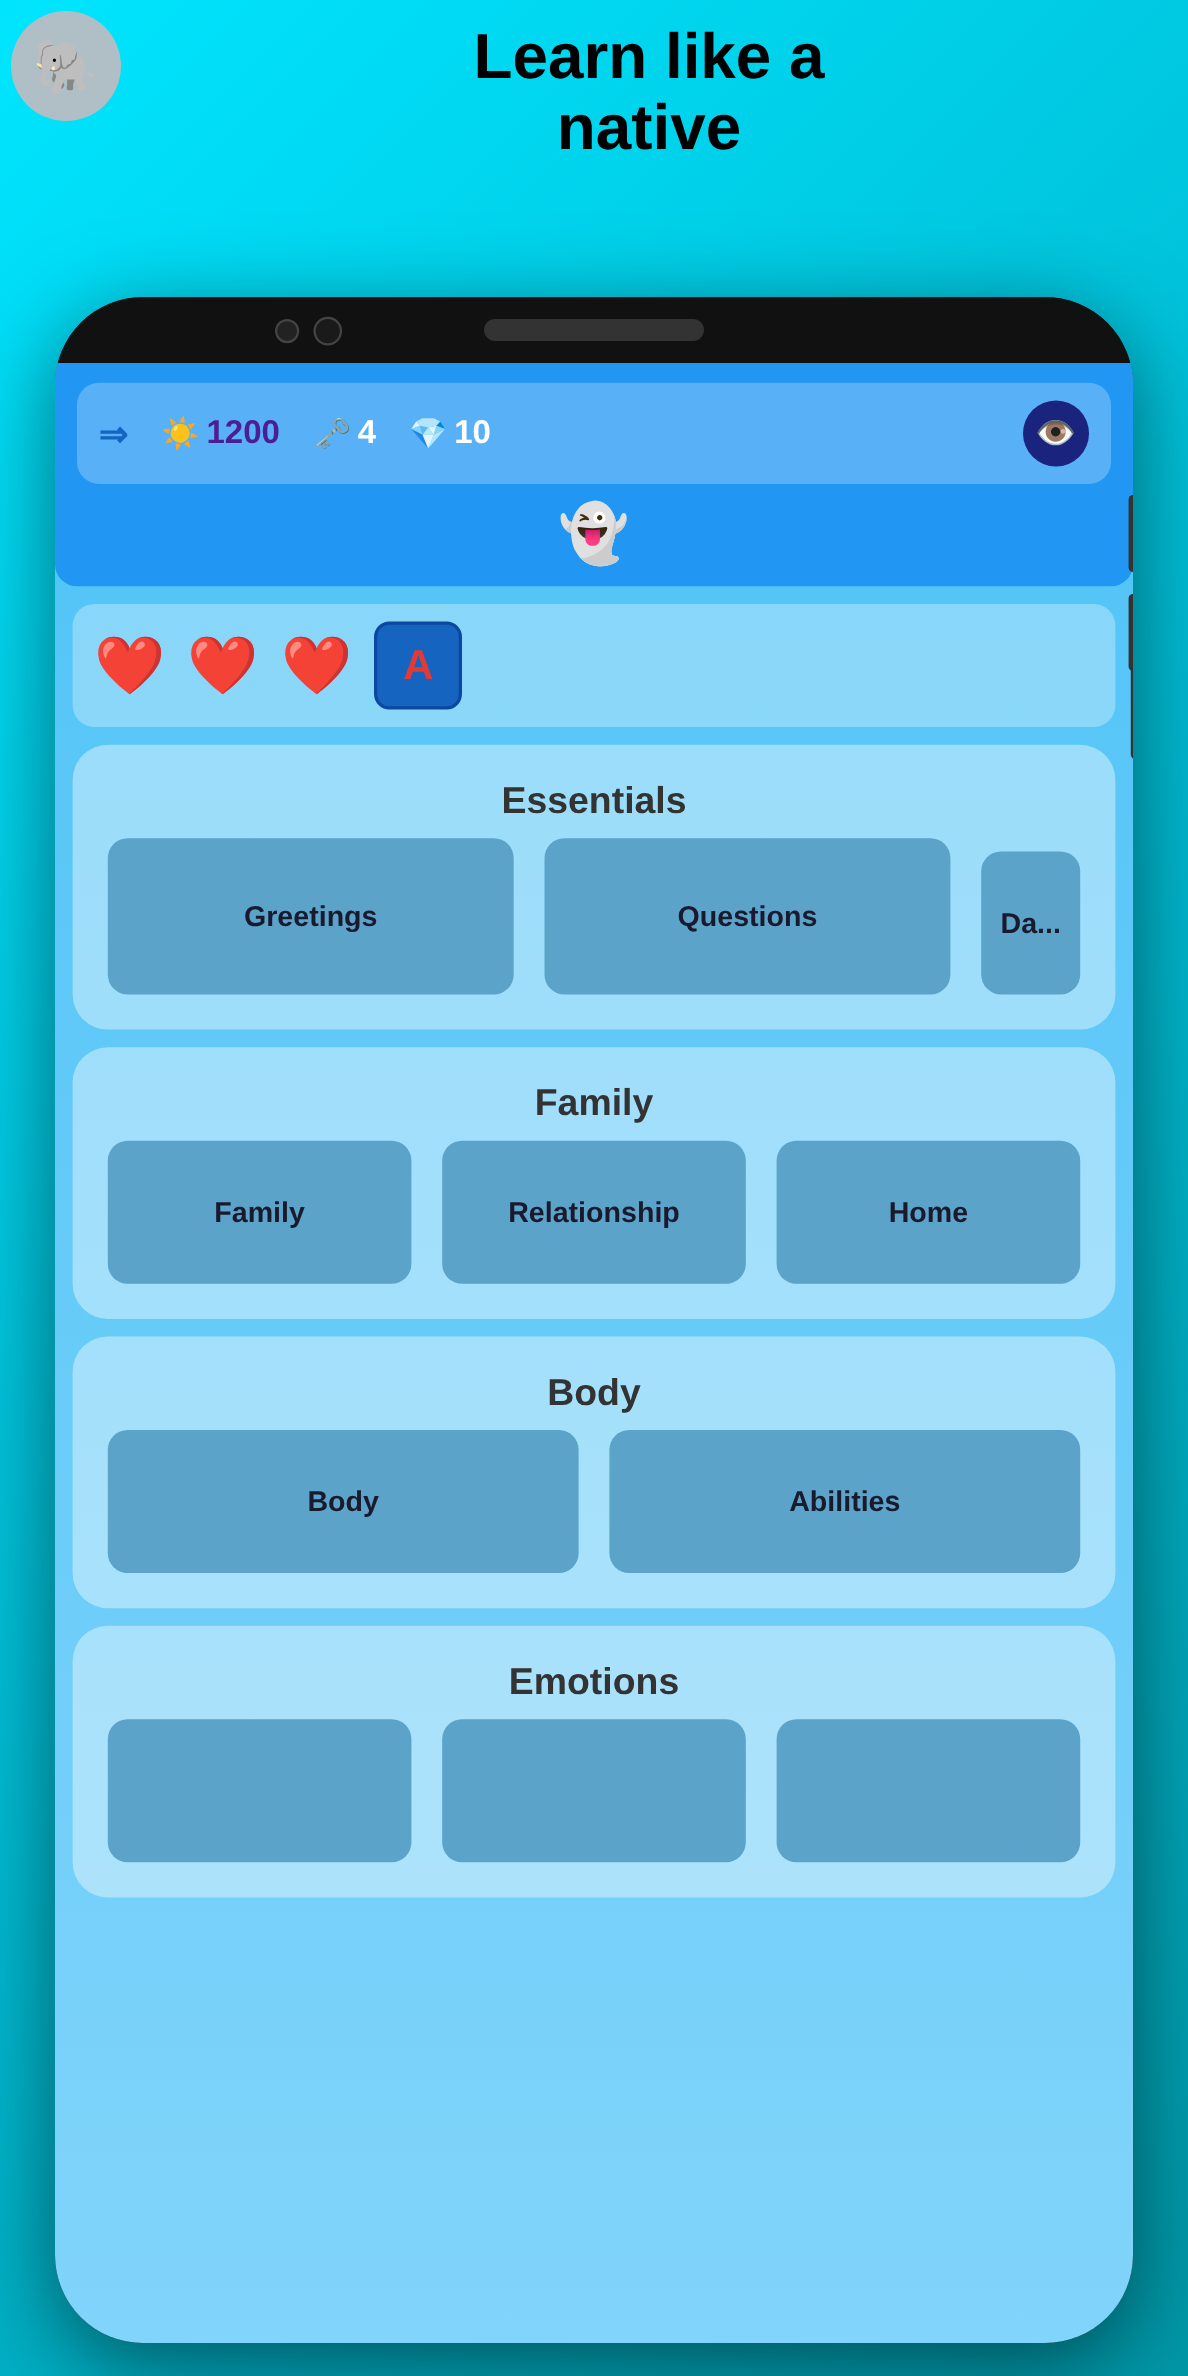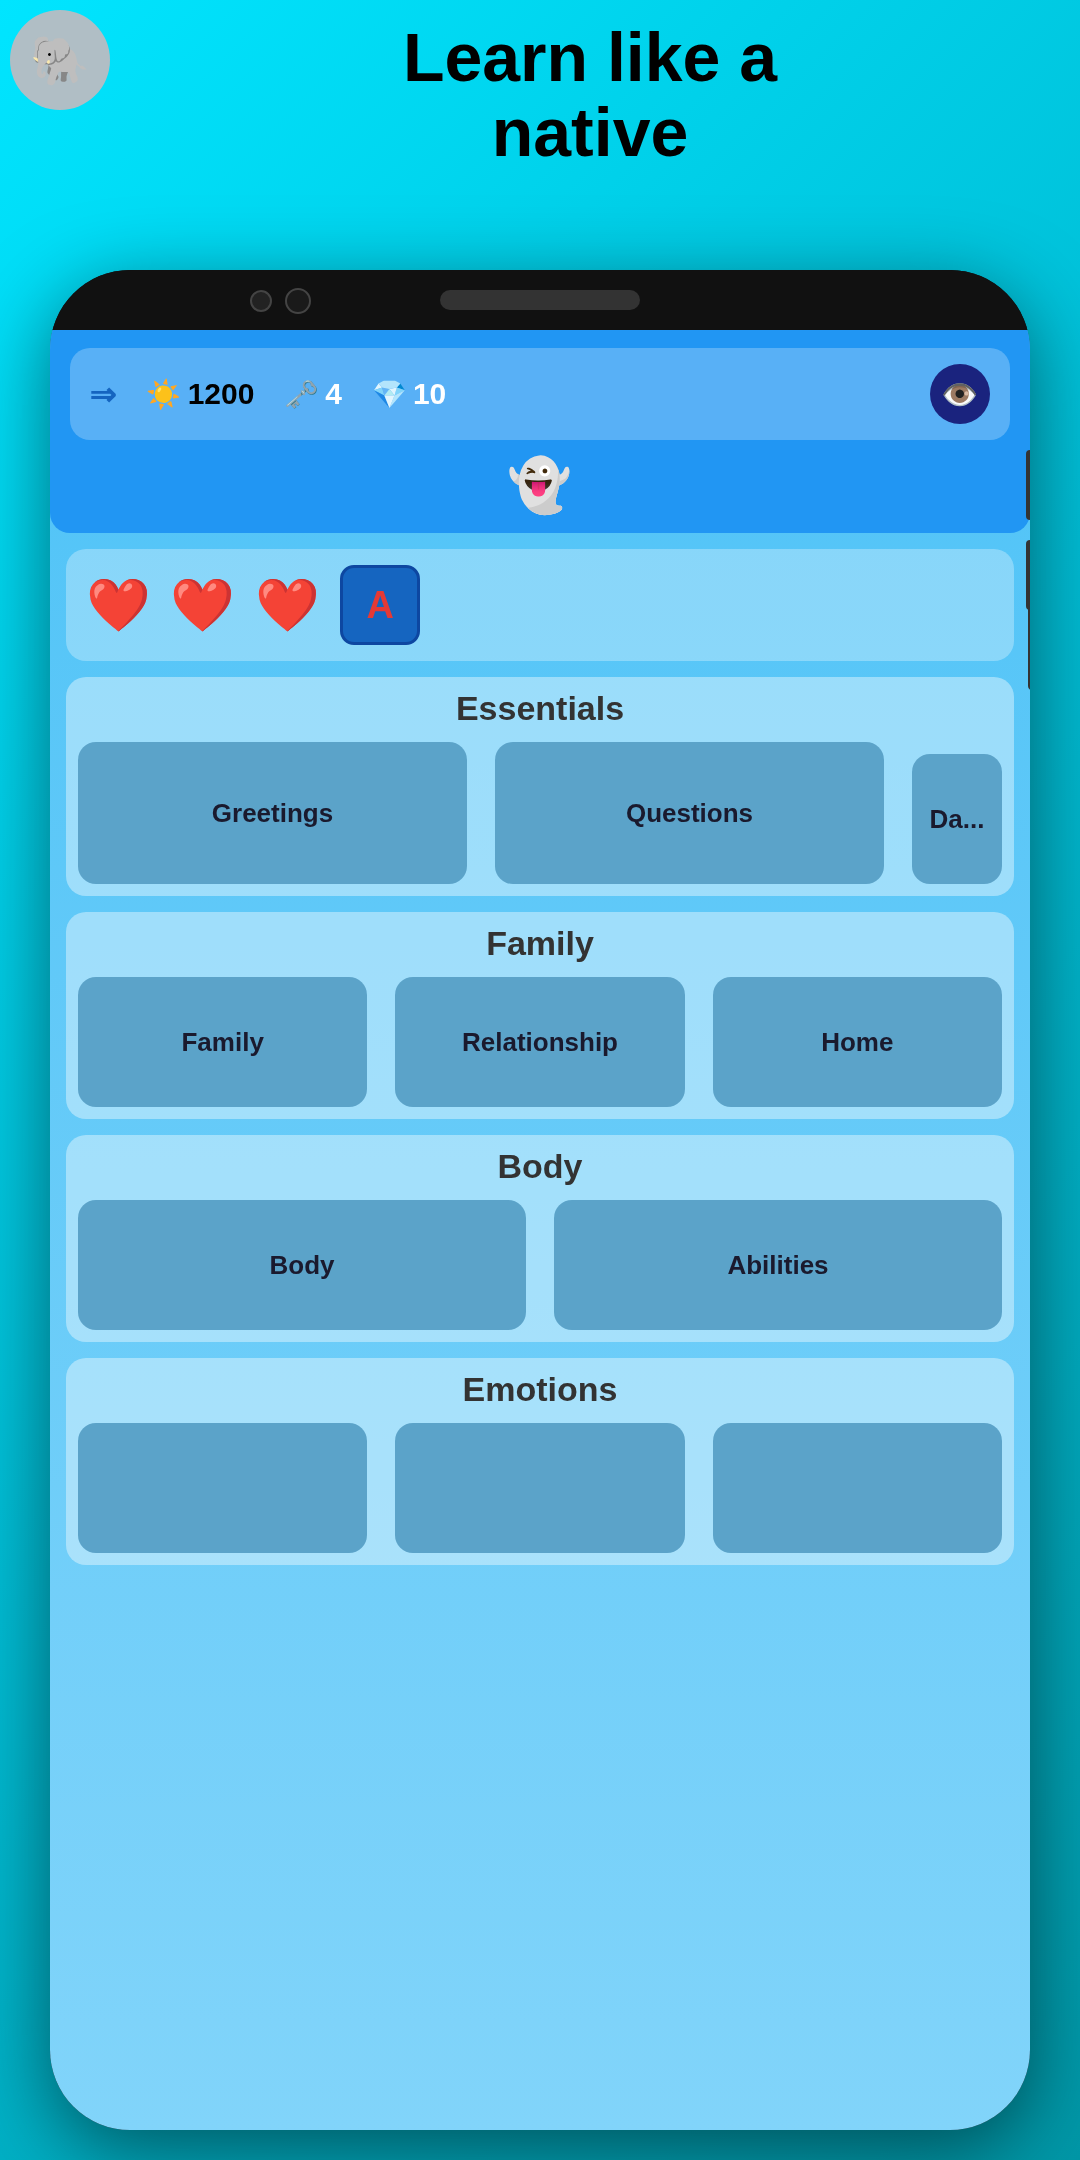--- a/index.html
+++ b/index.html
@@ -37,21 +37,21 @@
       font-size: 48px;
     }
 
     
     .headline {
       position: absolute;
       top: 20px;
       left: 150px;
       right: 50px;
       text-align: center;
-      font-size: 68px;
+      font-size: 58px;
       font-weight: bold;
       color: #000;
       line-height: 1.1;
     }
 
     
     .phone-frame {
       position: absolute;
       top: 270px;
       left: 50px;
@@ -138,21 +138,21 @@
     .stat-icon {
       font-size: 28px;
     }
 
     .stat-value {
       font-size: 30px;
       font-weight: bold;
       color: #fff;
     }
 
-    .stat-value.orange { color: #000000; }
+    .stat-value.orange { color: #4c1d95; }
     .stat-value.white { color: #fff; }
 
     .arrows-icon {
       font-size: 32px;
       color: #1565c0;
       font-weight: bold;
     }
 
     .eye-icon {
       width: 60px;
@@ -205,22 +205,22 @@
       border: 3px solid #0d47a1;
     }
 
     
     .content-area {
       padding: 16px;
     }
 
     .section {
       background: rgba(255,255,255,0.4);
-      border-radius: 20px;
-      padding: 12px;
+      border-radius: 32px;
+      padding: 32px;
       margin-bottom: 16px;
     }
 
     .section-title {
       text-align: center;
       font-size: 34px;
       font-weight: bold;
       color: #333;
       margin-bottom: 14px;
     }

